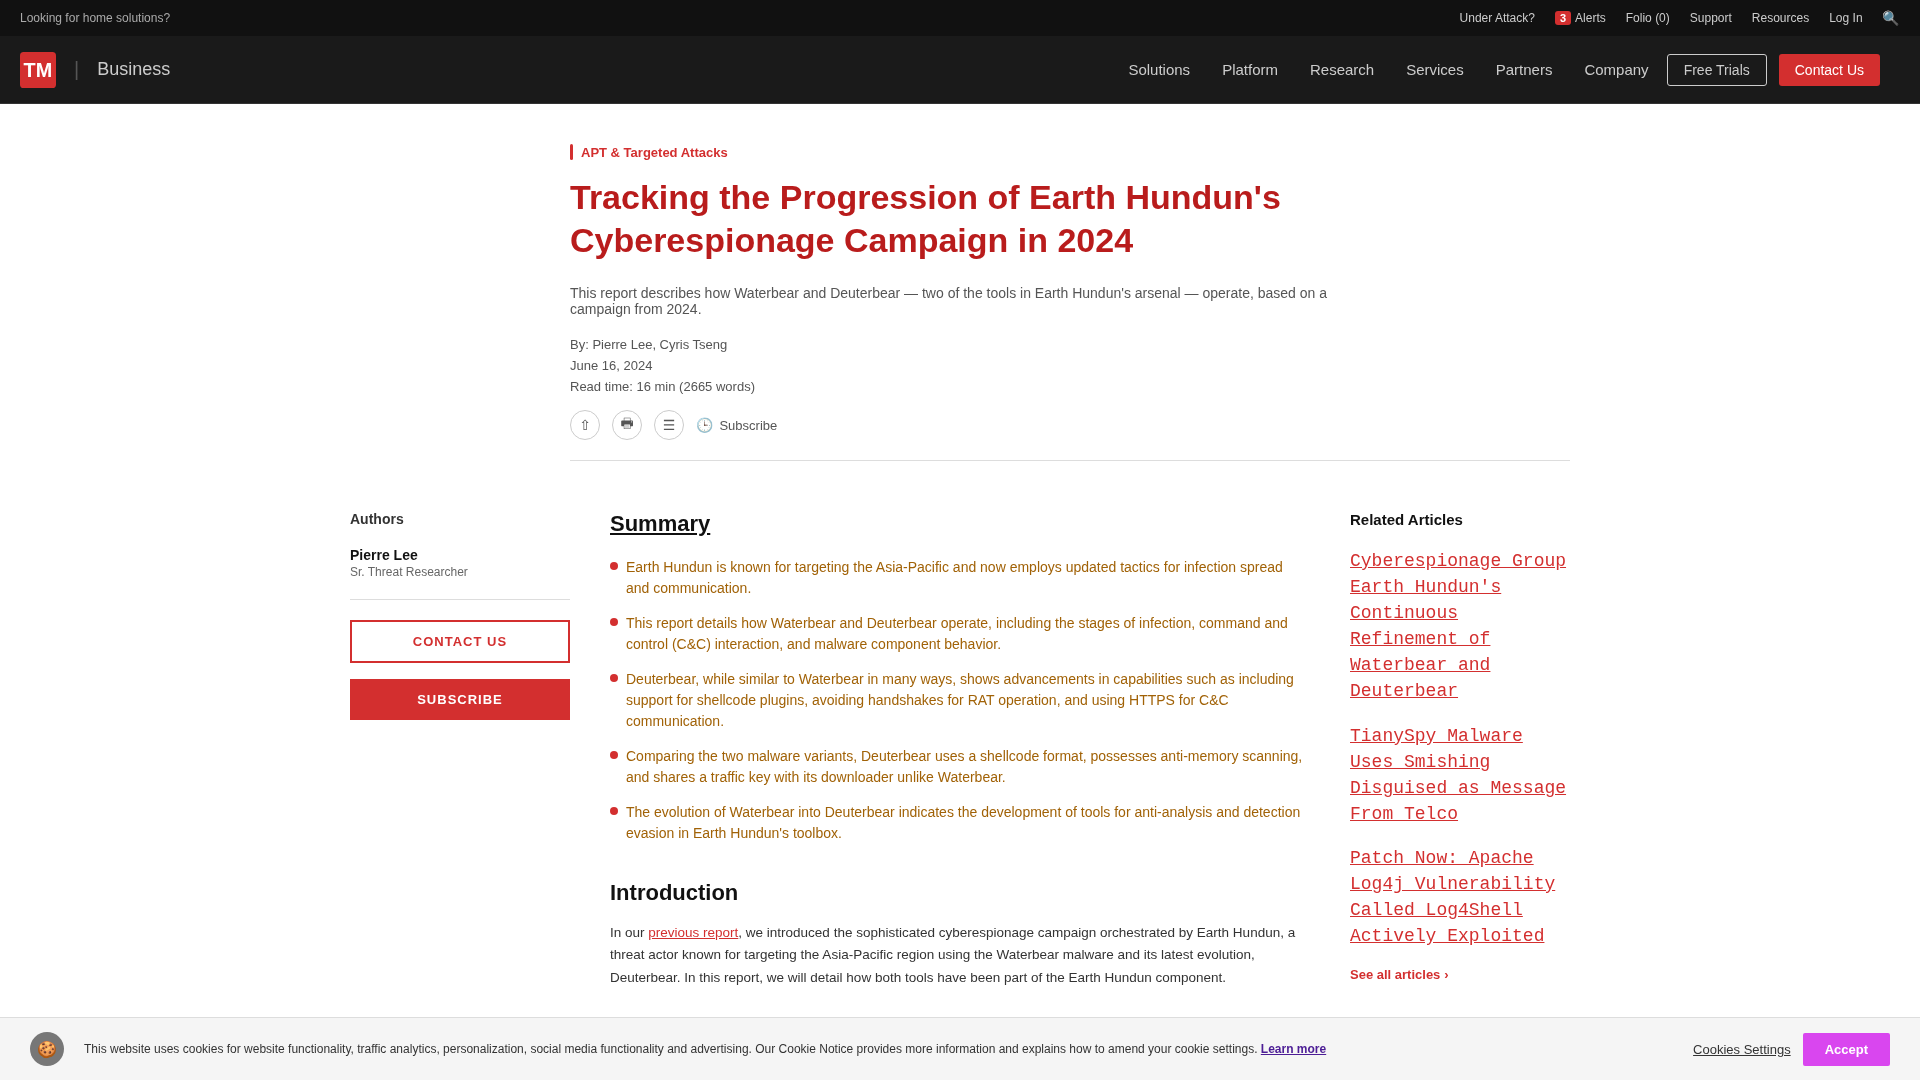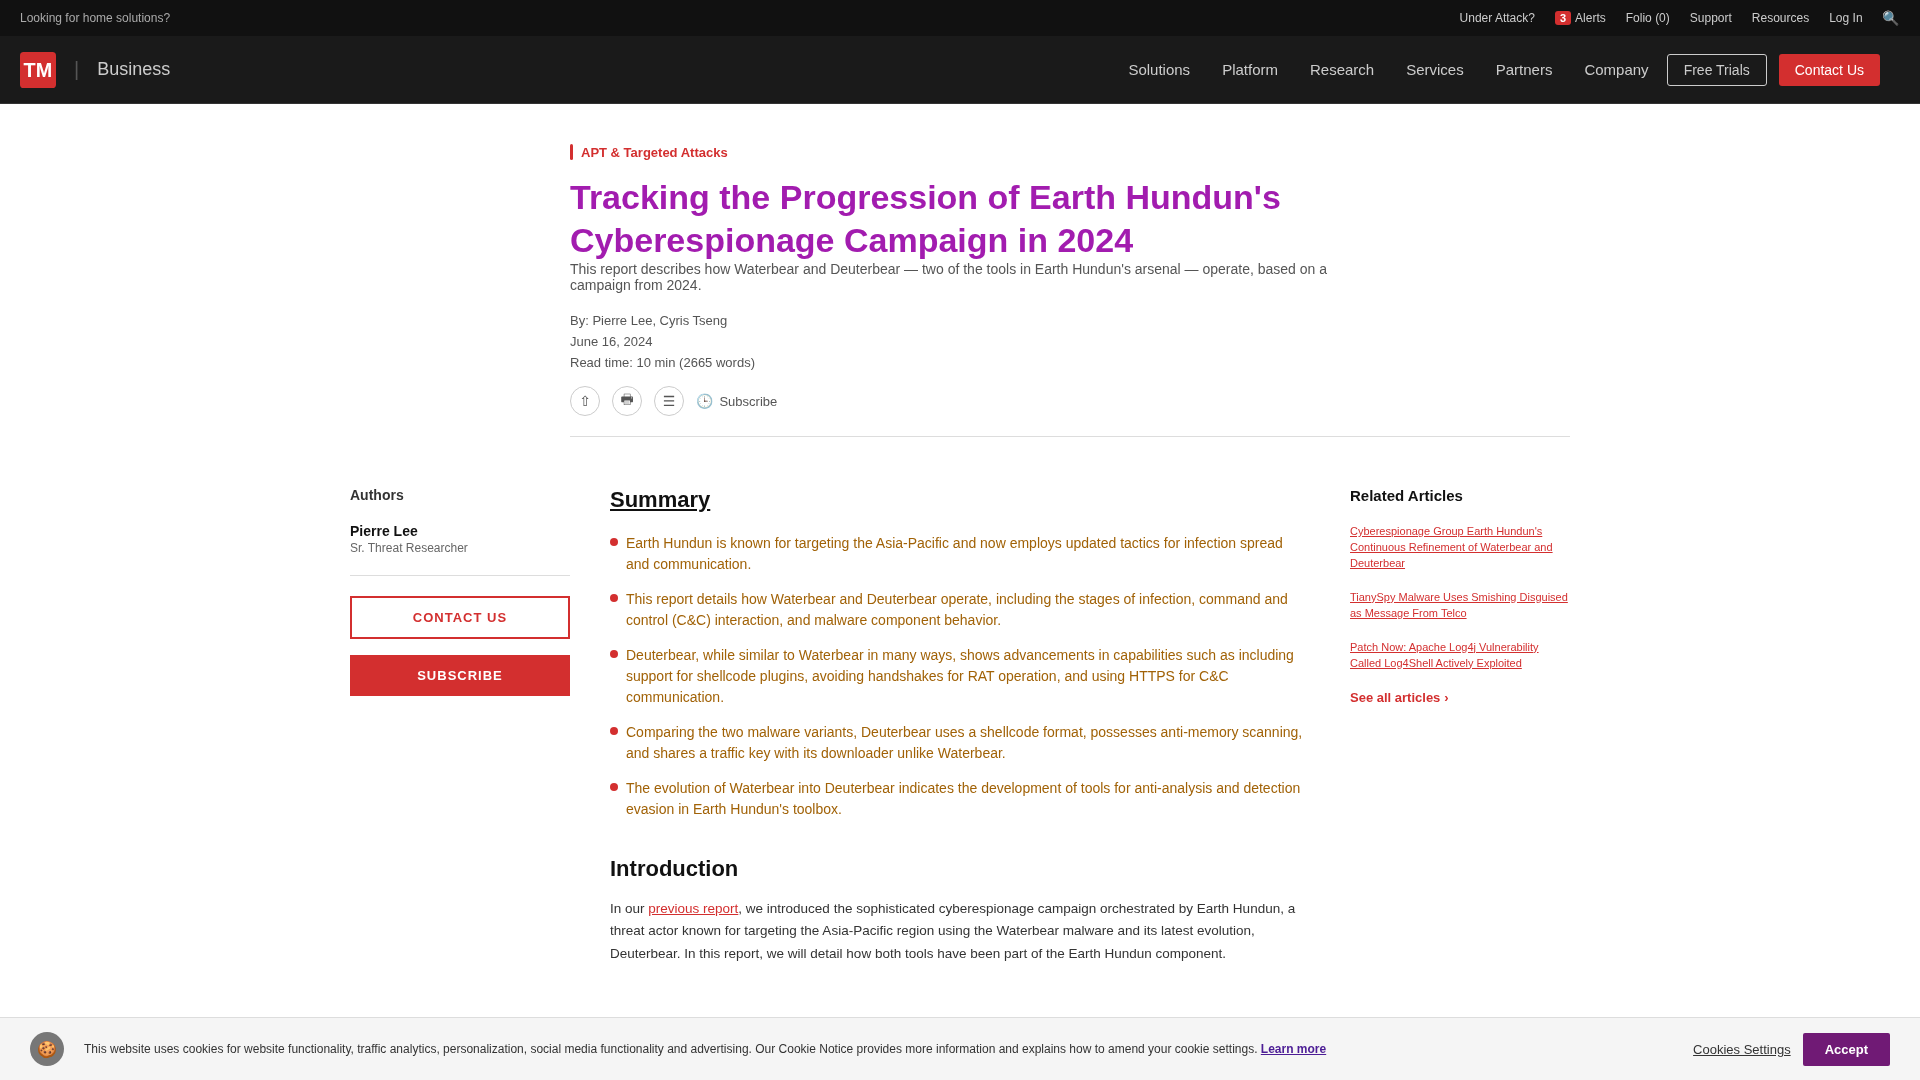--- a/index.html
+++ b/index.html
@@ -130,22 +130,23 @@
       content: '';
       display: inline-block;
       width: 3px;
       height: 16px;
       background: #d32f2f;
       border-radius: 2px;
     }
     .article-title {
       font-size: 34px;
       font-weight: 700;
-      color: #a21caf;
+      color: #b91c1c;
       line-height: 1.25;
+      margin-bottom: 24px;
       max-width: 900px;
     }
     .article-description {
       font-size: 14px;
       color: #555;
       margin-bottom: 20px;
       max-width: 780px;
     }
     .article-meta {
       font-size: 13px;
@@ -310,26 +311,27 @@
       padding-top: 30px;
     }
     .related-title {
       font-size: 15px;
       font-weight: 700;
       color: #111;
       margin-bottom: 20px;
     }
     .related-link {
       display: block;
-      font-size: 11px;
+      font-size: 18px;
       color: #d32f2f;
       text-decoration: underline;
       margin-bottom: 18px;
       line-height: 1.45;
       cursor: pointer;
+      font-family: Liberation Mono, monospace;
     }
     .see-all {
       font-size: 13px;
       color: #d32f2f;
       cursor: pointer;
       display: flex;
       align-items: center;
       gap: 4px;
       font-weight: 600;
     }
@@ -368,21 +370,21 @@
     }
     .cookies-settings-btn {
       background: transparent;
       border: none;
       font-size: 13px;
       color: #333;
       cursor: pointer;
       text-decoration: underline;
     }
     .accept-btn {
-      background: #701a75;
+      background: #d946ef;
       color: #fff;
       border: none;
       padding: 9px 22px;
       font-size: 13px;
       font-weight: 600;
       cursor: pointer;
       border-radius: 2px;
     }
     .cookie-icon-area {
       width: 34px;
@@ -450,21 +452,21 @@
 </nav>
 
 <div class="article-header">
   <div class="category-tag">APT &amp; Targeted Attacks</div>
   <h1 class="article-title">Tracking the Progression of Earth Hundun's Cyberespionage Campaign in 2024</h1>
   <p class="article-description">This report describes how Waterbear and Deuterbear — two of the tools in Earth Hundun's arsenal — operate, based on a campaign from 2024.</p>
   <div class="article-meta">
     By: <span>Pierre Lee, Cyris Tseng</span>
   </div>
   <div class="article-meta">June 16, 2024</div>
-  <div class="article-meta">Read time: 10 min (2665 words)</div>
+  <div class="article-meta">Read time: 16 min (2665 words)</div>
   <div class="article-actions">
     <div class="action-icon" title="Share">⇧</div>
     <div class="action-icon" title="Print">🖶</div>
     <div class="action-icon" title="Save">☰</div>
     <div class="subscribe-link">
       <span class="subscribe-icon">🕒</span>
       <span>Subscribe</span>
     </div>
   </div>
   <hr class="separator-line">

